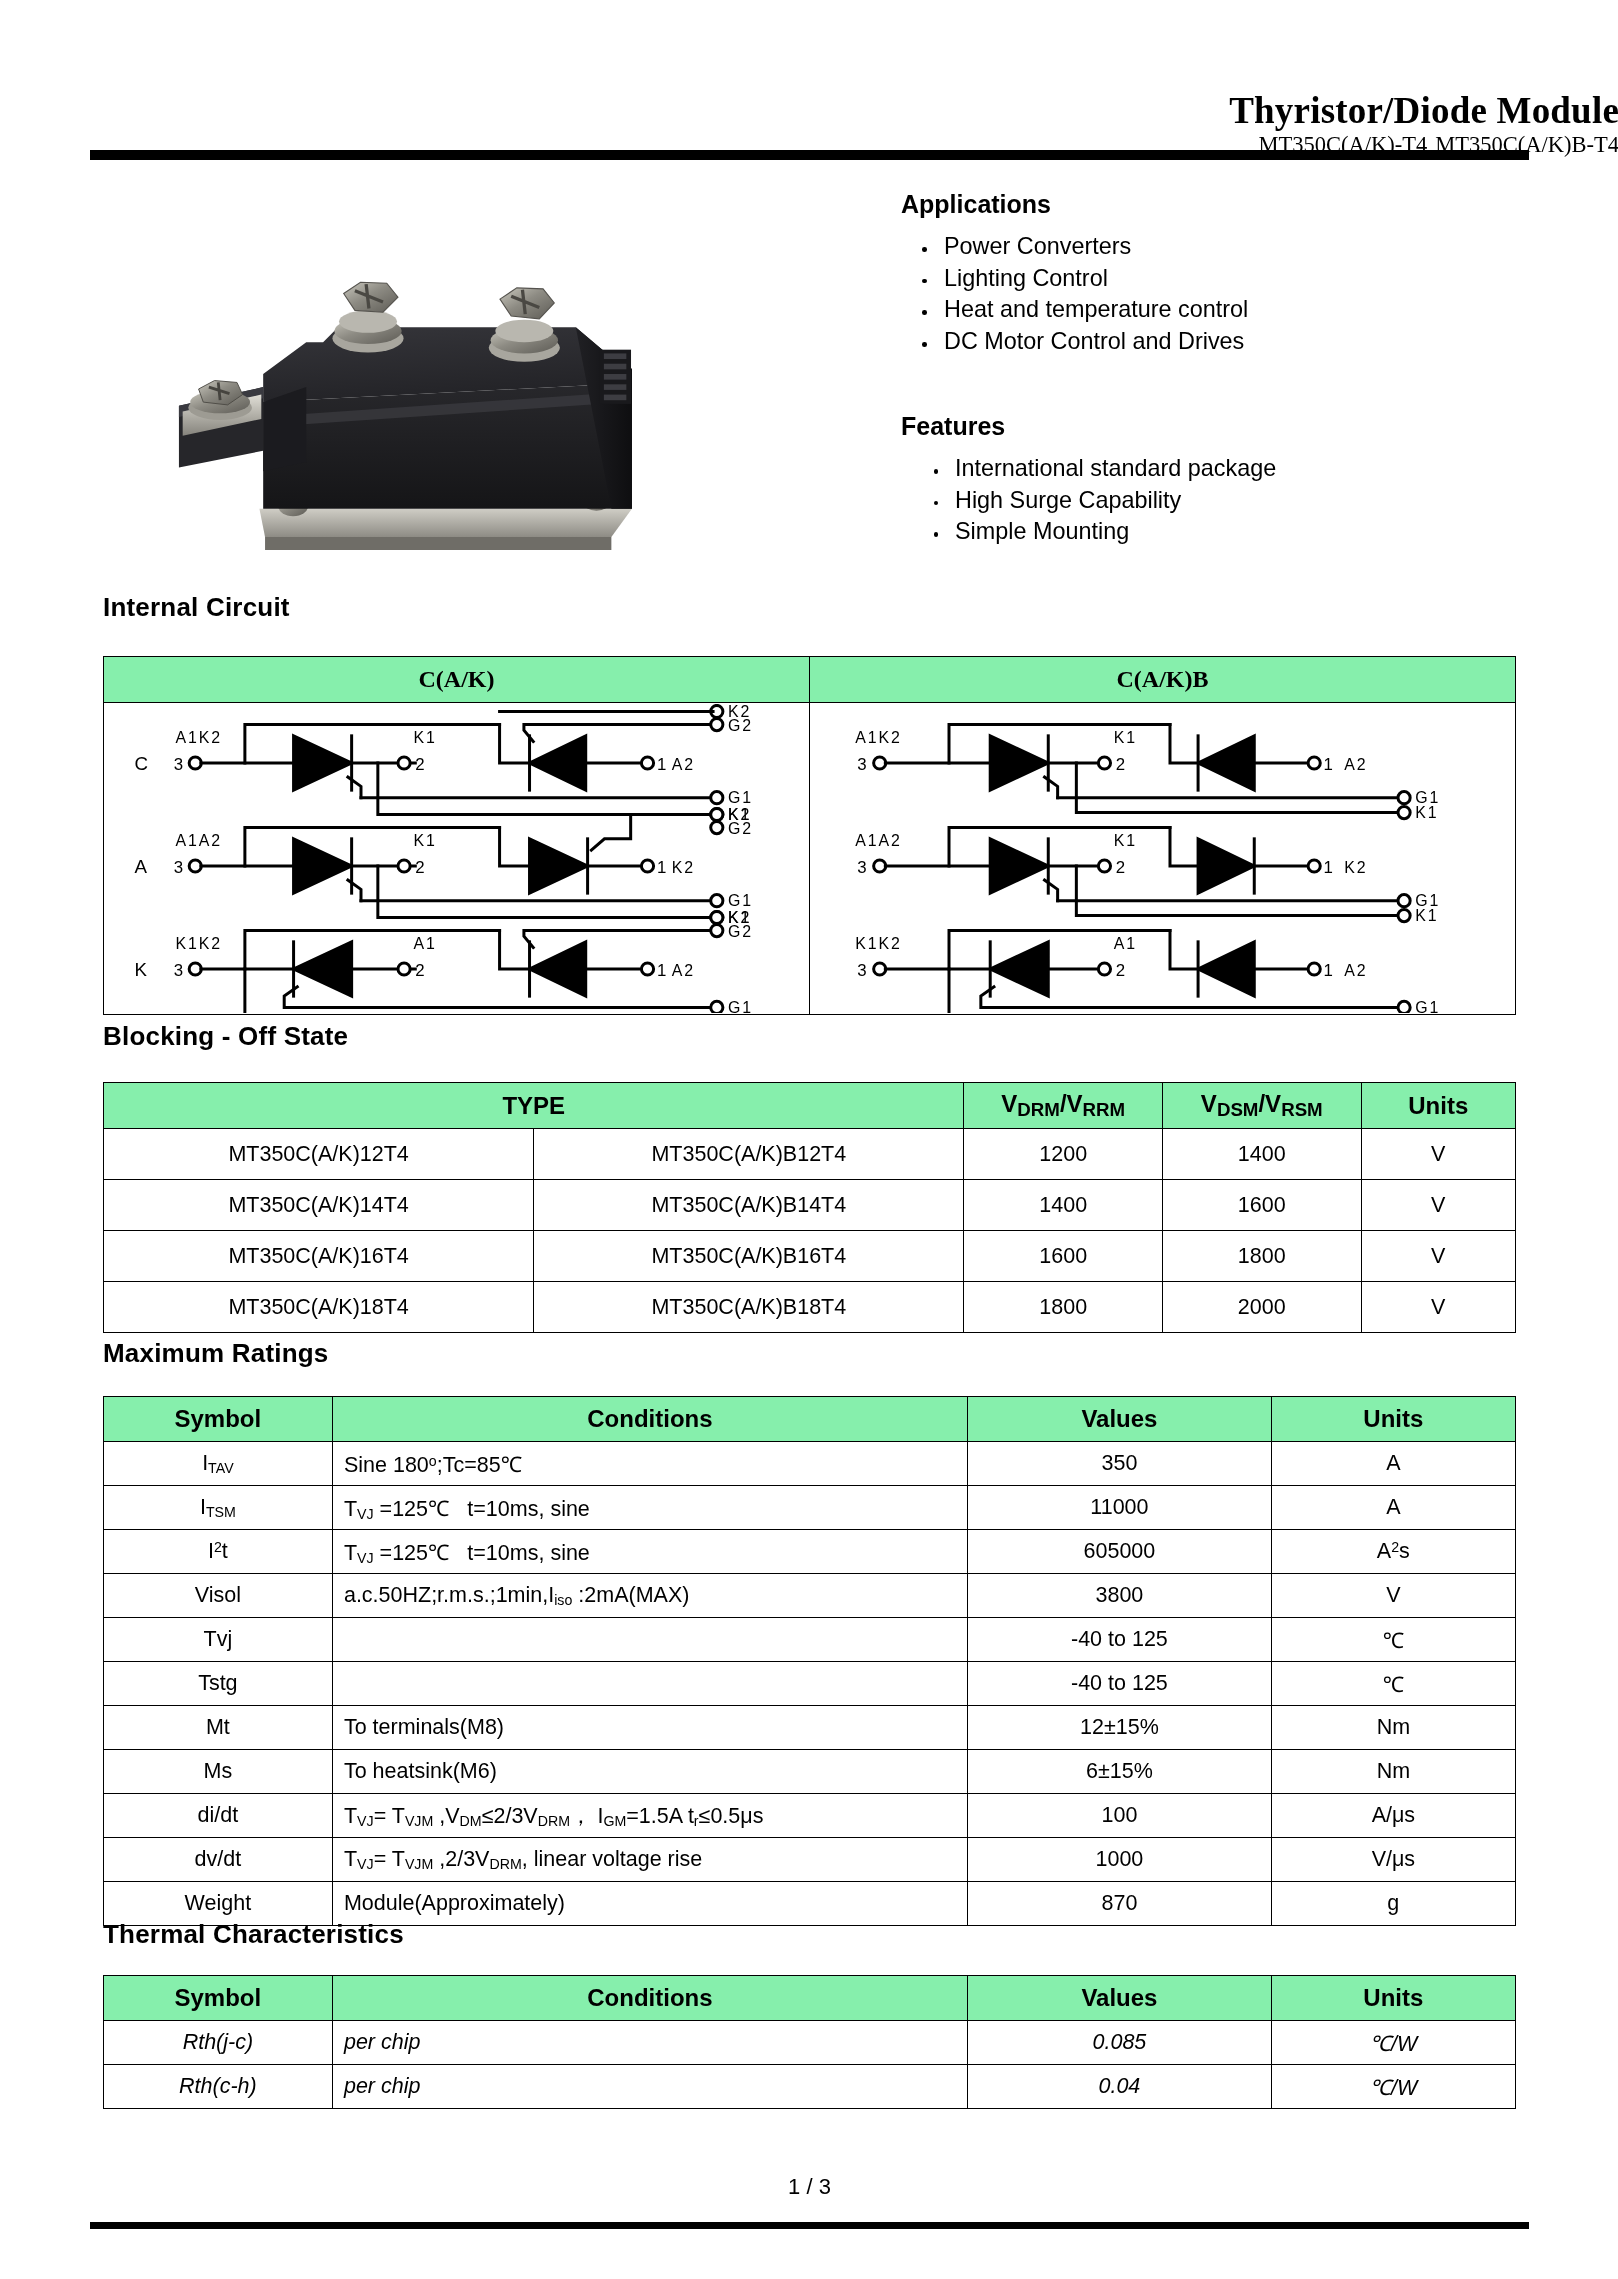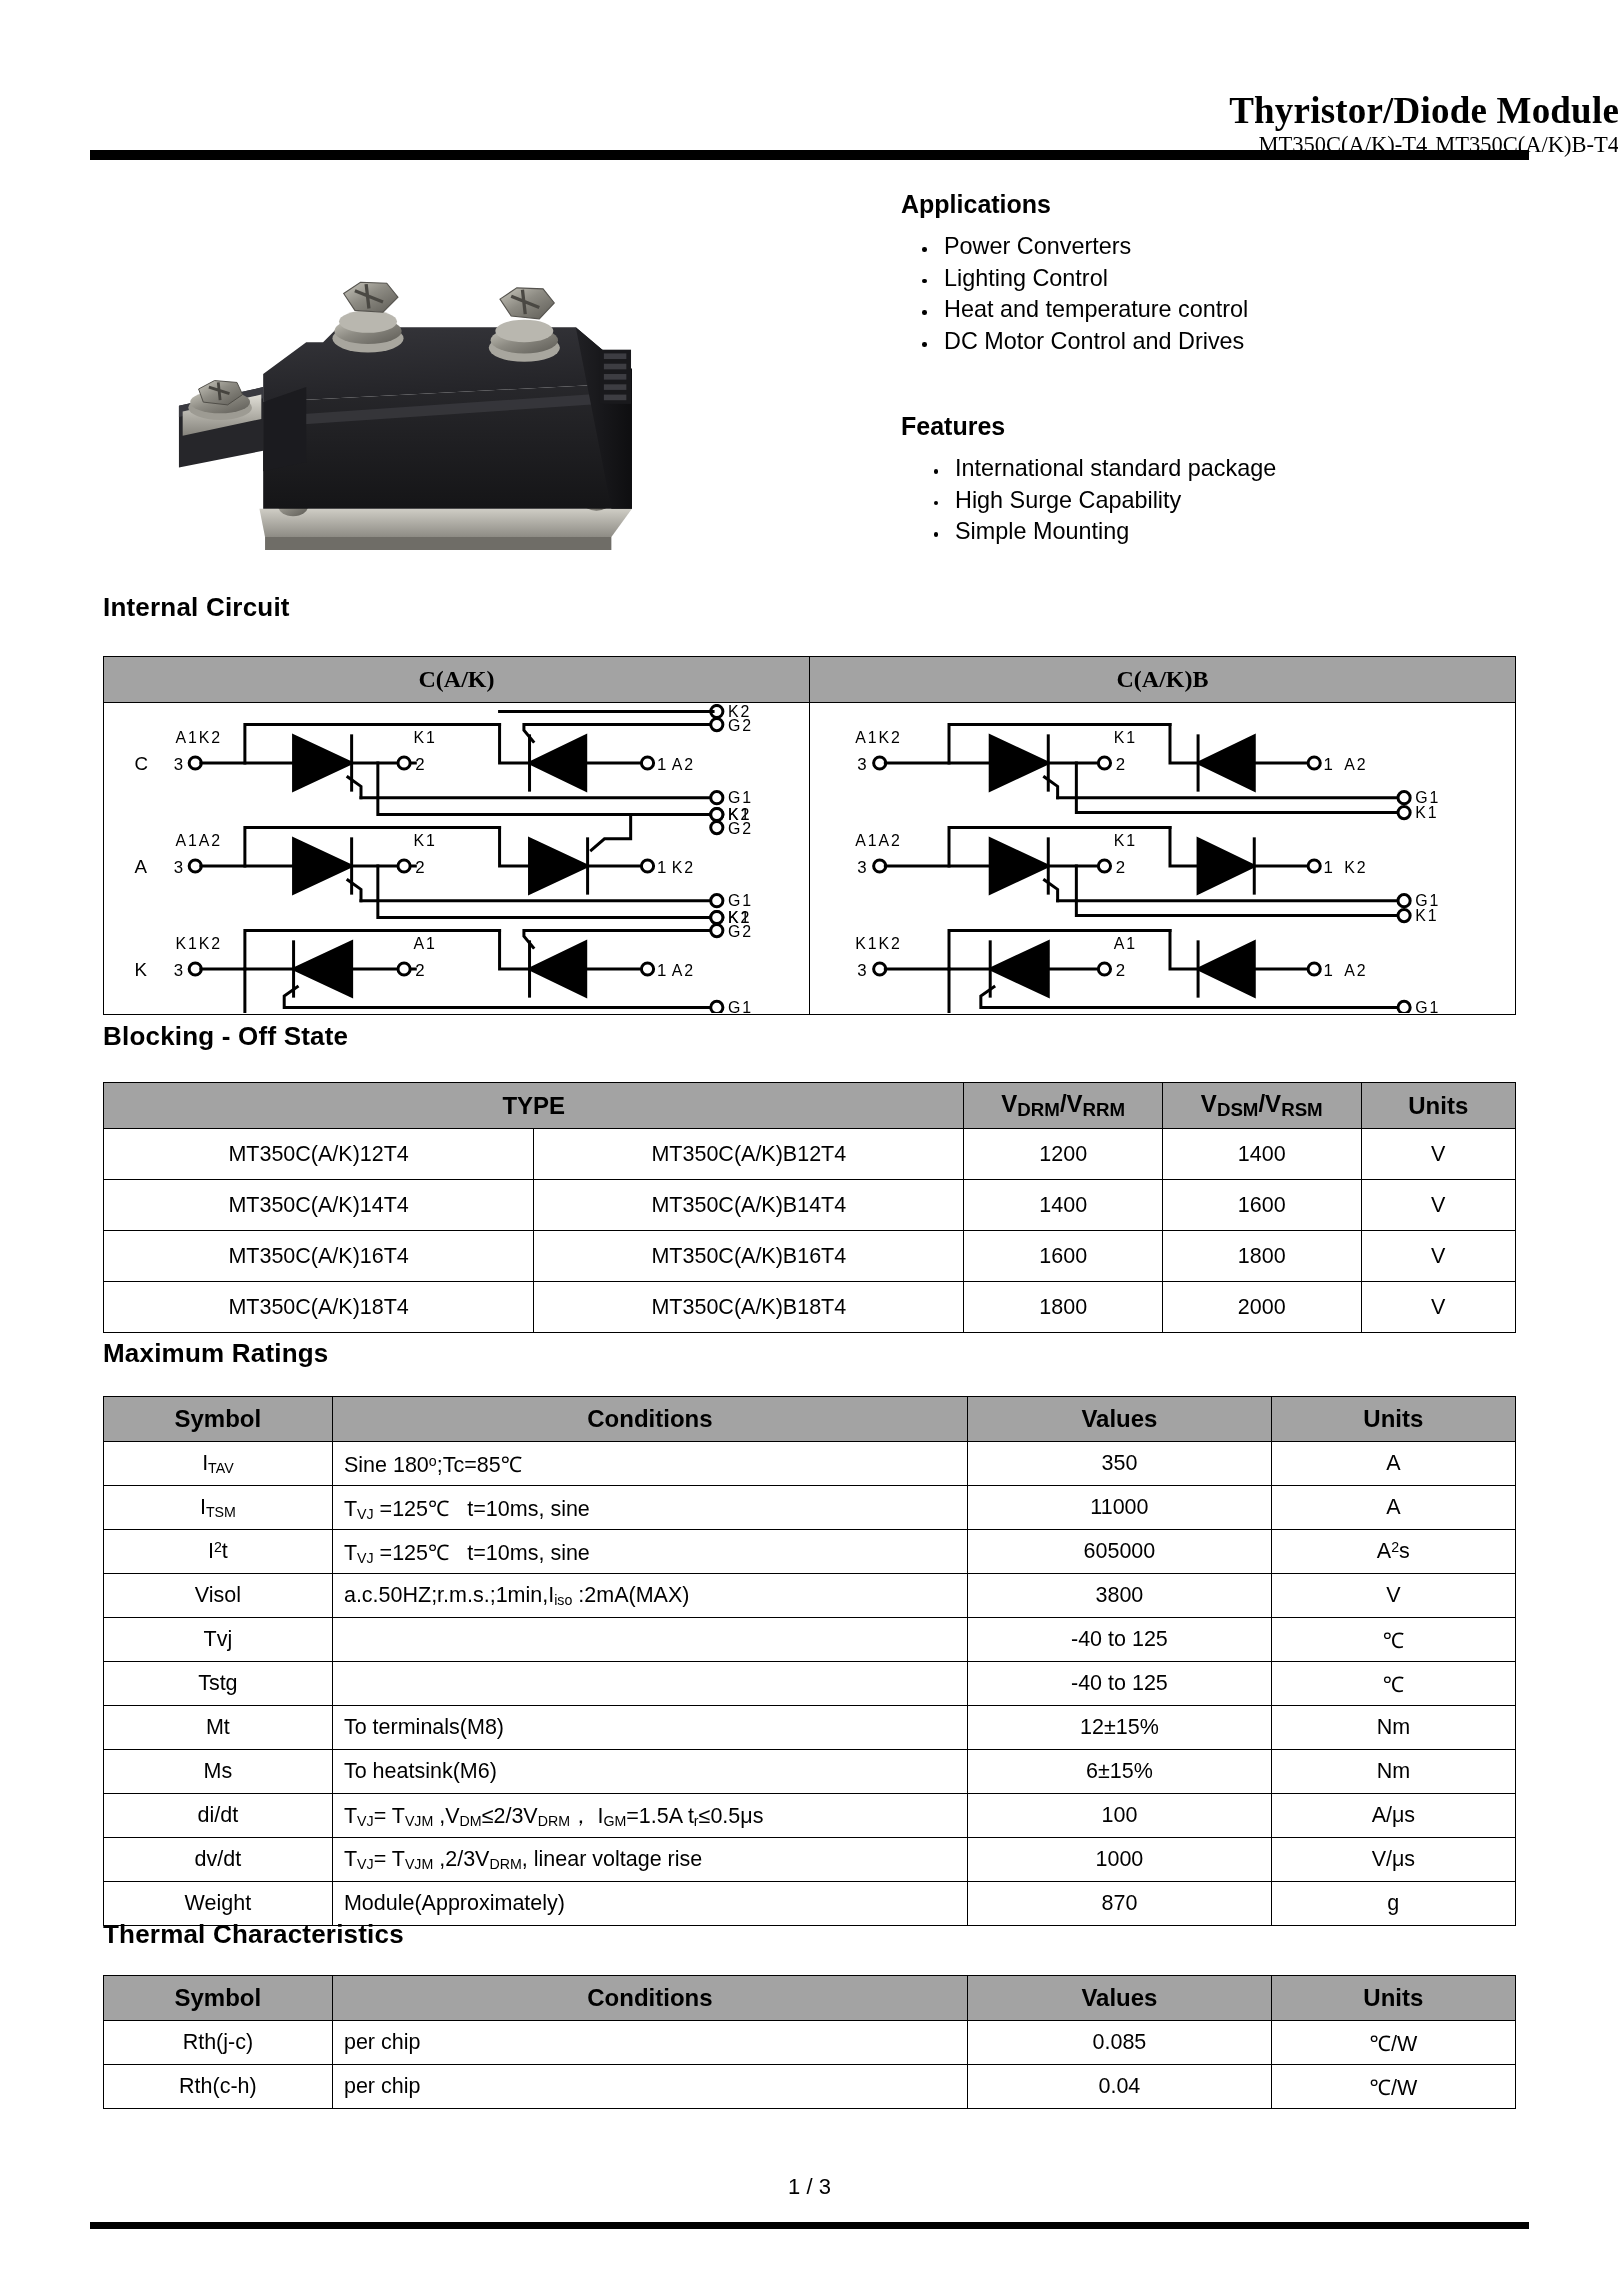--- a/index.html
+++ b/index.html
@@ -59,21 +59,21 @@
   
   table.dt {
     position:absolute; border-collapse:collapse; table-layout:fixed;
     font-size:21.5px;
   }
   table.dt th, table.dt td {
     border:1.5px solid #000; padding:0; text-align:center;
     vertical-align:middle; font-weight:normal;
   }
   table.dt th {
-    background:#a3a3a3; font-weight:bold; font-size:24px;
+    background:#86efac; font-weight:bold; font-size:24px;
   }
   sub { font-size:0.66em; vertical-align:-0.22em; }
   sup { font-size:0.66em; vertical-align:0.42em; }
   .smallcaps-sub { font-size:0.78em; }
 
   
   .circ-table { left:103px; top:656px; width:1413px; }
   .circ-table th { height:45px; font-family:"Liberation Serif", serif; font-size:28px; }
   .circ-cell { height:311px; background:#fff; padding:0 !important; }
   .circ-cell svg { display:block; margin:0 auto; }
@@ -85,21 +85,21 @@
 
   
   .mr-table { left:103px; top:1396px; width:1413px; }
   .mr-table th { height:44px; }
   .mr-table td { height:43px; }
   .mr-table td.cond { text-align:left; padding-left:11.2px; }
 
   
   .th-table { left:103px; top:1975px; width:1413px; }
   .th-table th { height:44px; }
-  .th-table td { height:43px; }
+  .th-table td { height:43px;font-style:italic; }
   .th-table td.cond { text-align:left; padding-left:11.2px; }
 
   
   .footer-page {
     position:absolute; left:0; top:2174px; width:1619px;
     text-align:center; font-size:22px;
   }
   .footer-rule {
     position:absolute; left:90px; top:2222px; width:1439px; height:6.6px; background:#000;
   }

